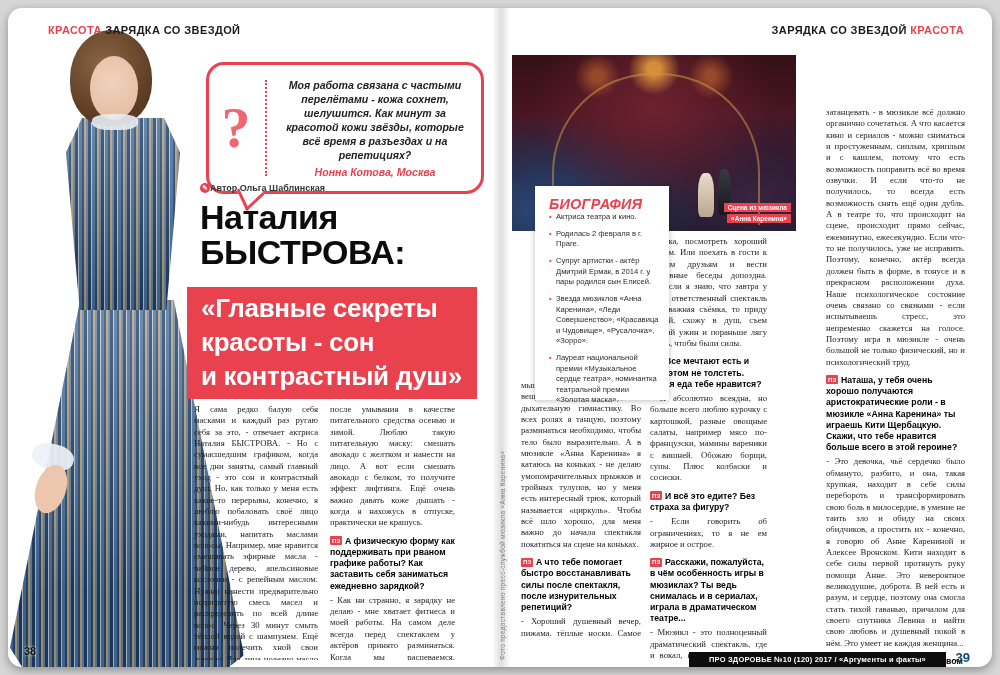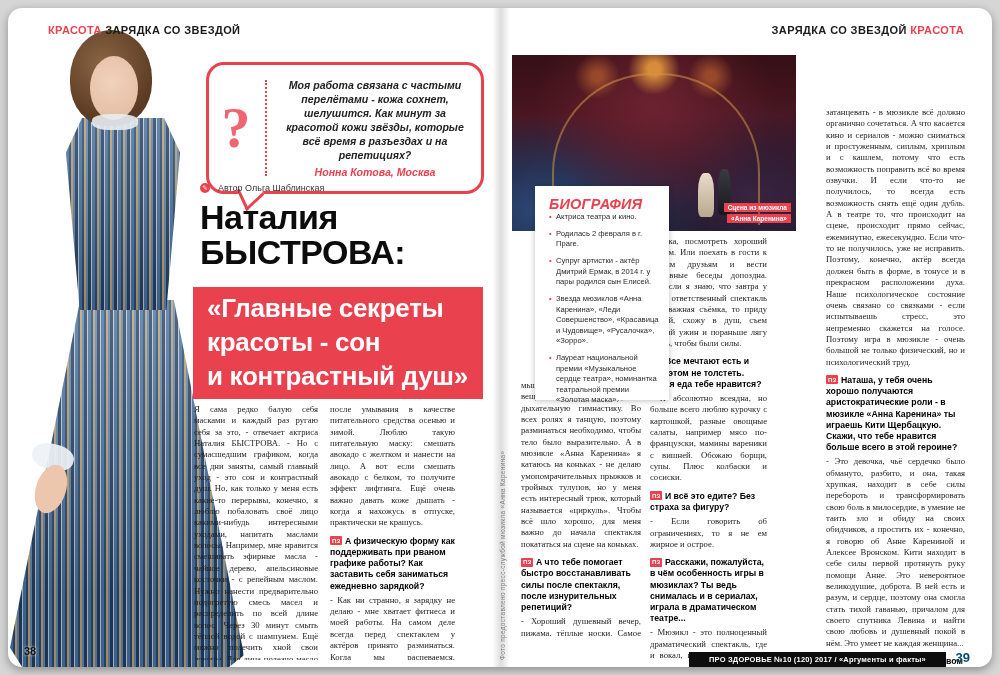--- a/index.html
+++ b/index.html
@@ -30,26 +30,26 @@
   
   .bubble{position:absolute;left:198px;top:54px;width:272px;height:126px;background:#fff;border:3px solid #e9414e;border-radius:18px;display:flex;align-items:center;z-index:10;}
   .bubble .qmark{width:54px;text-align:center;font-size:58px;font-weight:800;color:#f0656f;line-height:1;font-family:"Liberation Serif",serif;}
   .bubble .divider{width:0;height:96px;border-left:2px dotted #e9414e;margin:0 2px;}
   .bubble .quote-wrap{flex:1;padding:6px 10px;text-align:center;}
   .bubble .quote-text{font-size:10.6px;line-height:1.33;font-weight:700;font-style:italic;color:#222;}
   .bubble .quote-sig{margin-top:4px;font-size:10.6px;font-weight:700;font-style:italic;color:#e9414e;}
   .bubble-tail{position:absolute;left:30px;bottom:-13px;width:20px;height:20px;background:#fff;border-right:3px solid #e9414e;border-bottom:3px solid #e9414e;transform:rotate(65deg) skew(18deg);z-index:9;}
 
   
-  .author{position:absolute;left:192px;top:175px;display:flex;align-items:flex-end;gap:8px;z-index:10;font-size:9px;font-weight:400;color:#333;}
+  .author{position:absolute;left:192px;top:175px;display:flex;align-items:flex-end;gap:0;z-index:10;font-size:9px;font-weight:700;color:#333;}
   .author-icon{width:10px;height:10px;border-radius:50%;background:#e9414e;color:#fff;font-size:6.5px;line-height:10px;text-align:center;display:inline-block;}
 
   
   .name{position:absolute;left:192px;top:192px;z-index:10;font-weight:800;color:#0c0c0c;font-size:34px;line-height:1.02;letter-spacing:-.5px;}
-  .headline-box{position:absolute;left:185px;top:279px;width:290px;height:112px;background:#e9414e;z-index:10;display:flex;align-items:center;}
+  .headline-box{position:absolute;left:179px;top:279px;width:290px;height:112px;background:#e9414e;z-index:10;display:flex;align-items:center;}
   .headline{padding:8px 14px;color:#fff;font-size:26px;line-height:1.3;font-weight:800;white-space:pre-line;letter-spacing:-.3px;}
 
   
   .col{position:absolute;overflow:hidden;text-align:justify;z-index:5;}
   .col p.body{font-family:"Liberation Serif","DejaVu Serif",serif;font-size:8.7px;line-height:11.35px;color:#1d1d1d;margin:0 0 0 0;}
   .col p.q{font-family:"Liberation Sans",sans-serif;font-size:8.7px;line-height:11.2px;font-weight:700;color:#000;margin:7px 0 3px 0;text-align:left;}
   .pz-badge{display:inline-block;background:#e9414e;color:#fff;font-size:6px;font-weight:800;line-height:1;padding:1.5px 2px;border-radius:1px;vertical-align:1px;letter-spacing:.2px;}
   .lcol1{left:186px;top:396px;width:124px;height:256px;}
   .lcol2{left:322px;top:396px;width:125px;height:256px;}
   .rcol1{left:513px;top:372px;width:120px;height:256px;}

